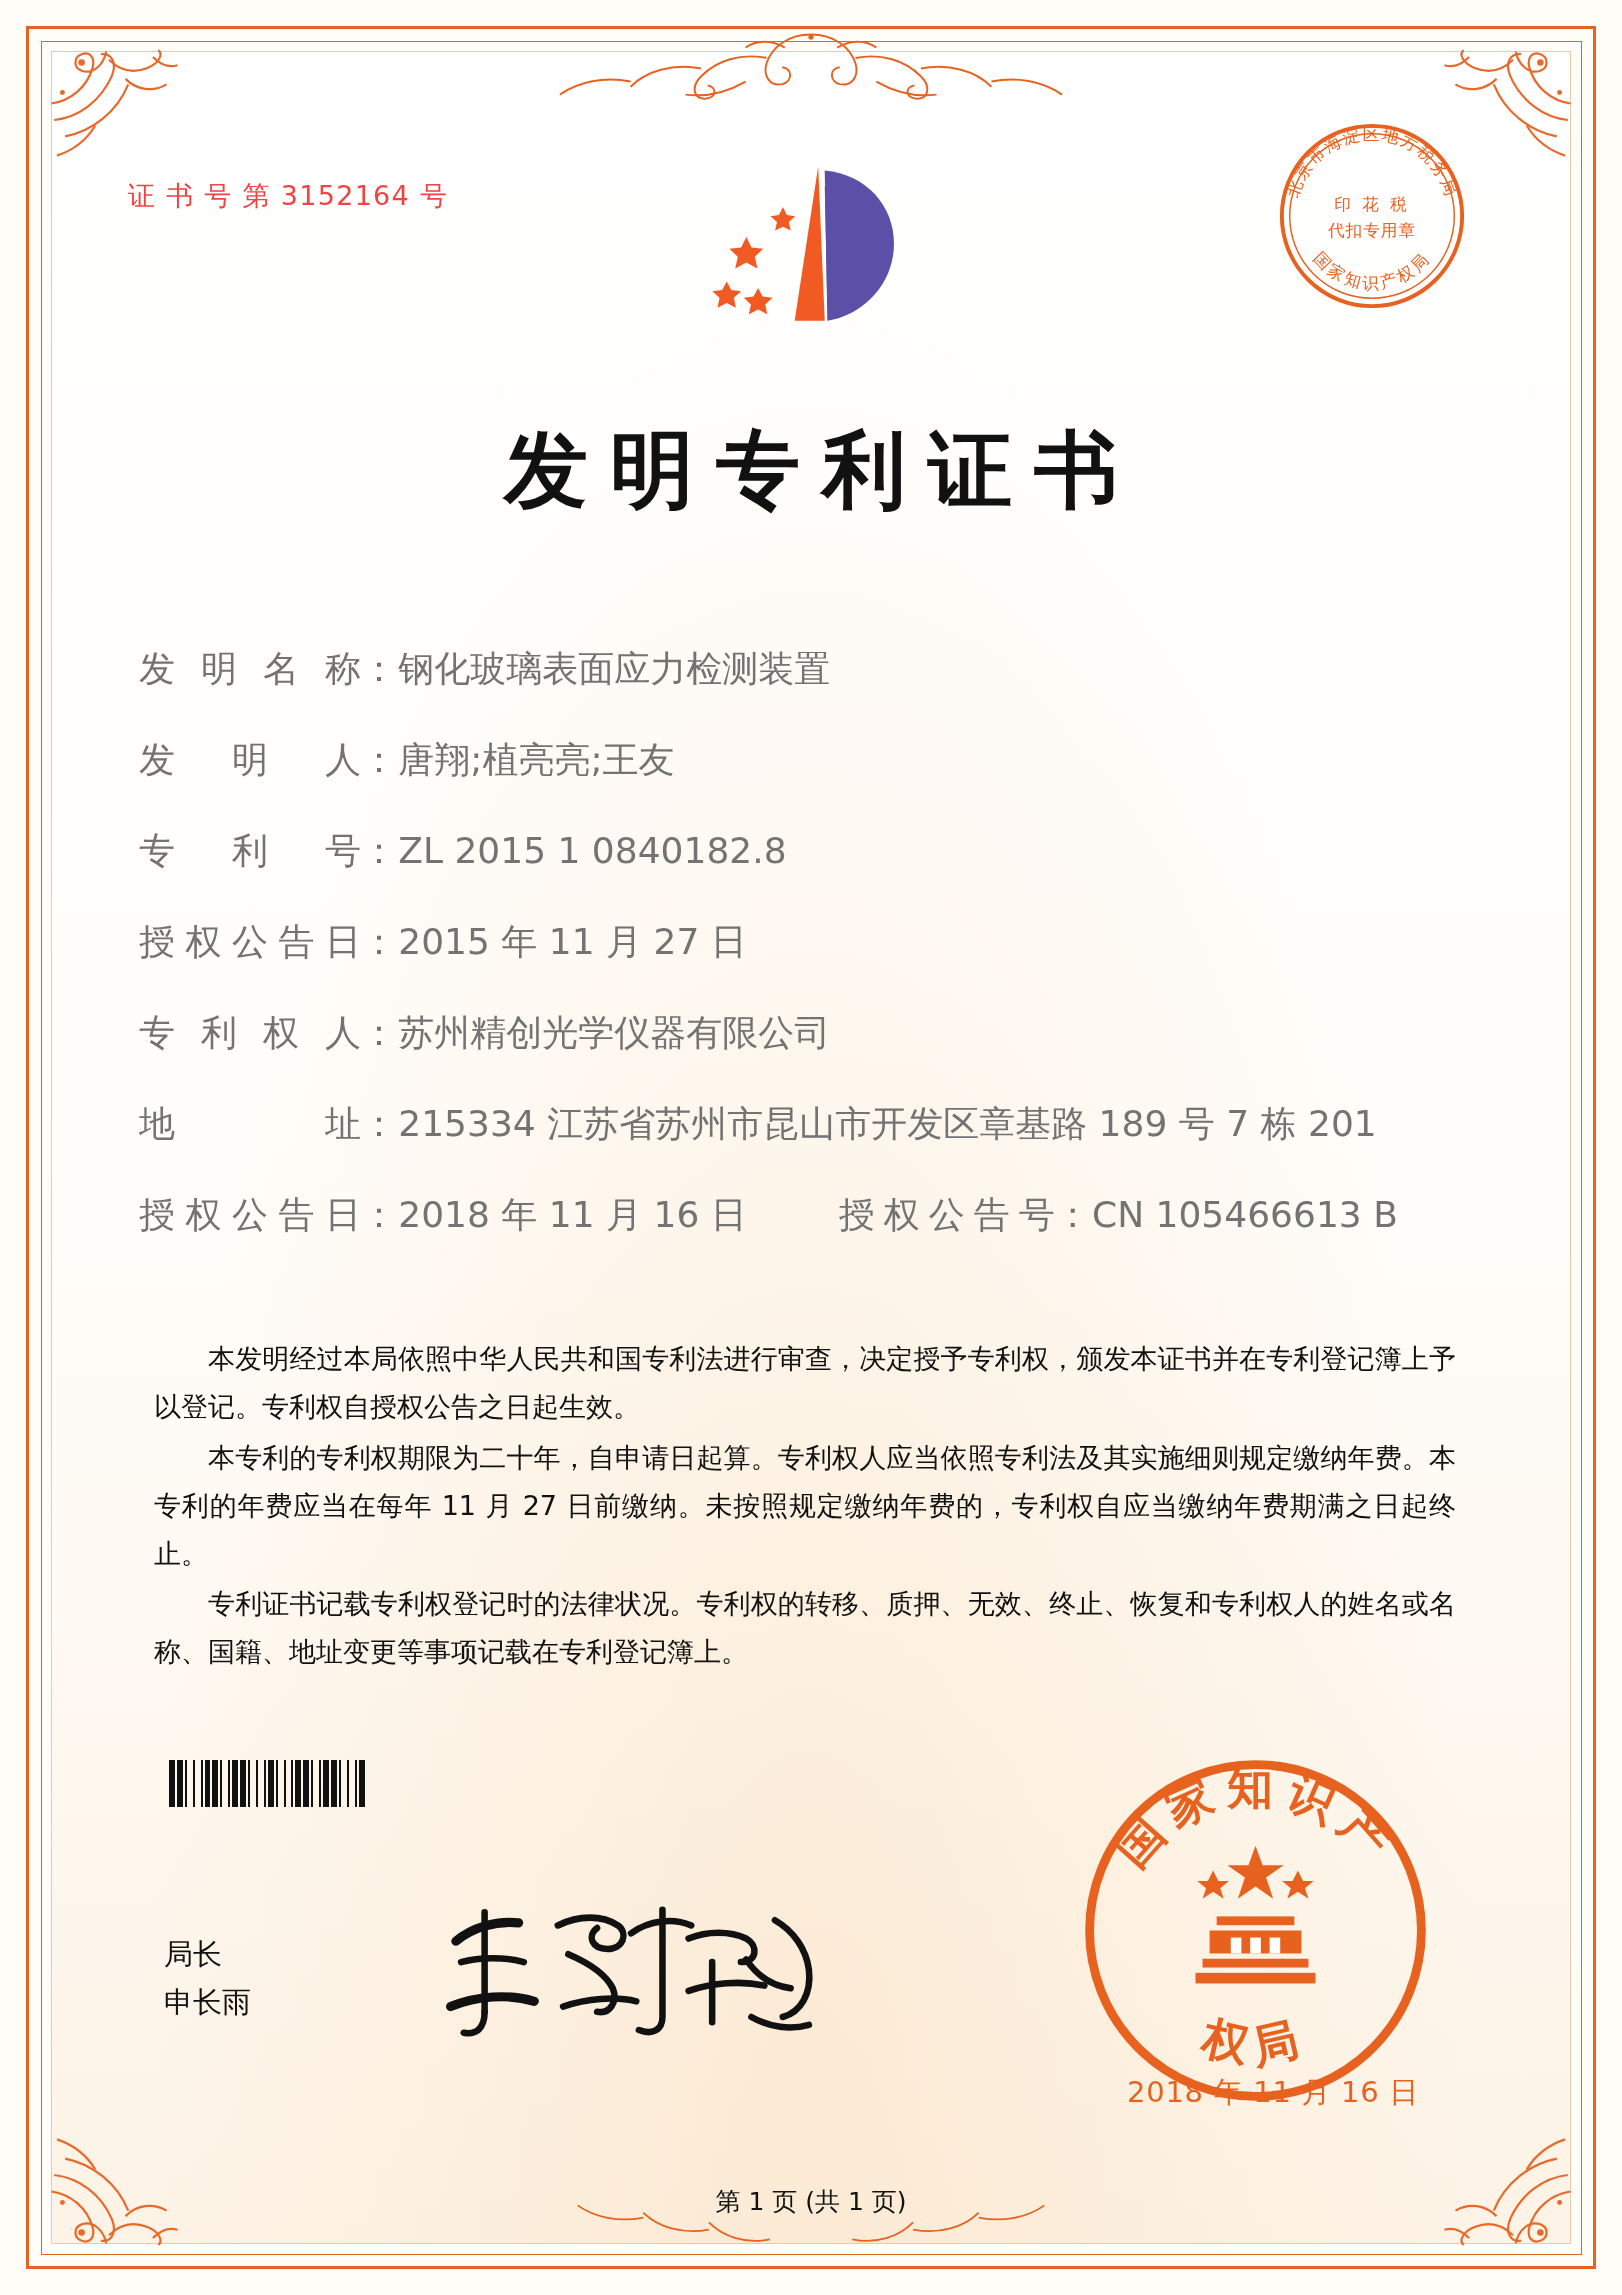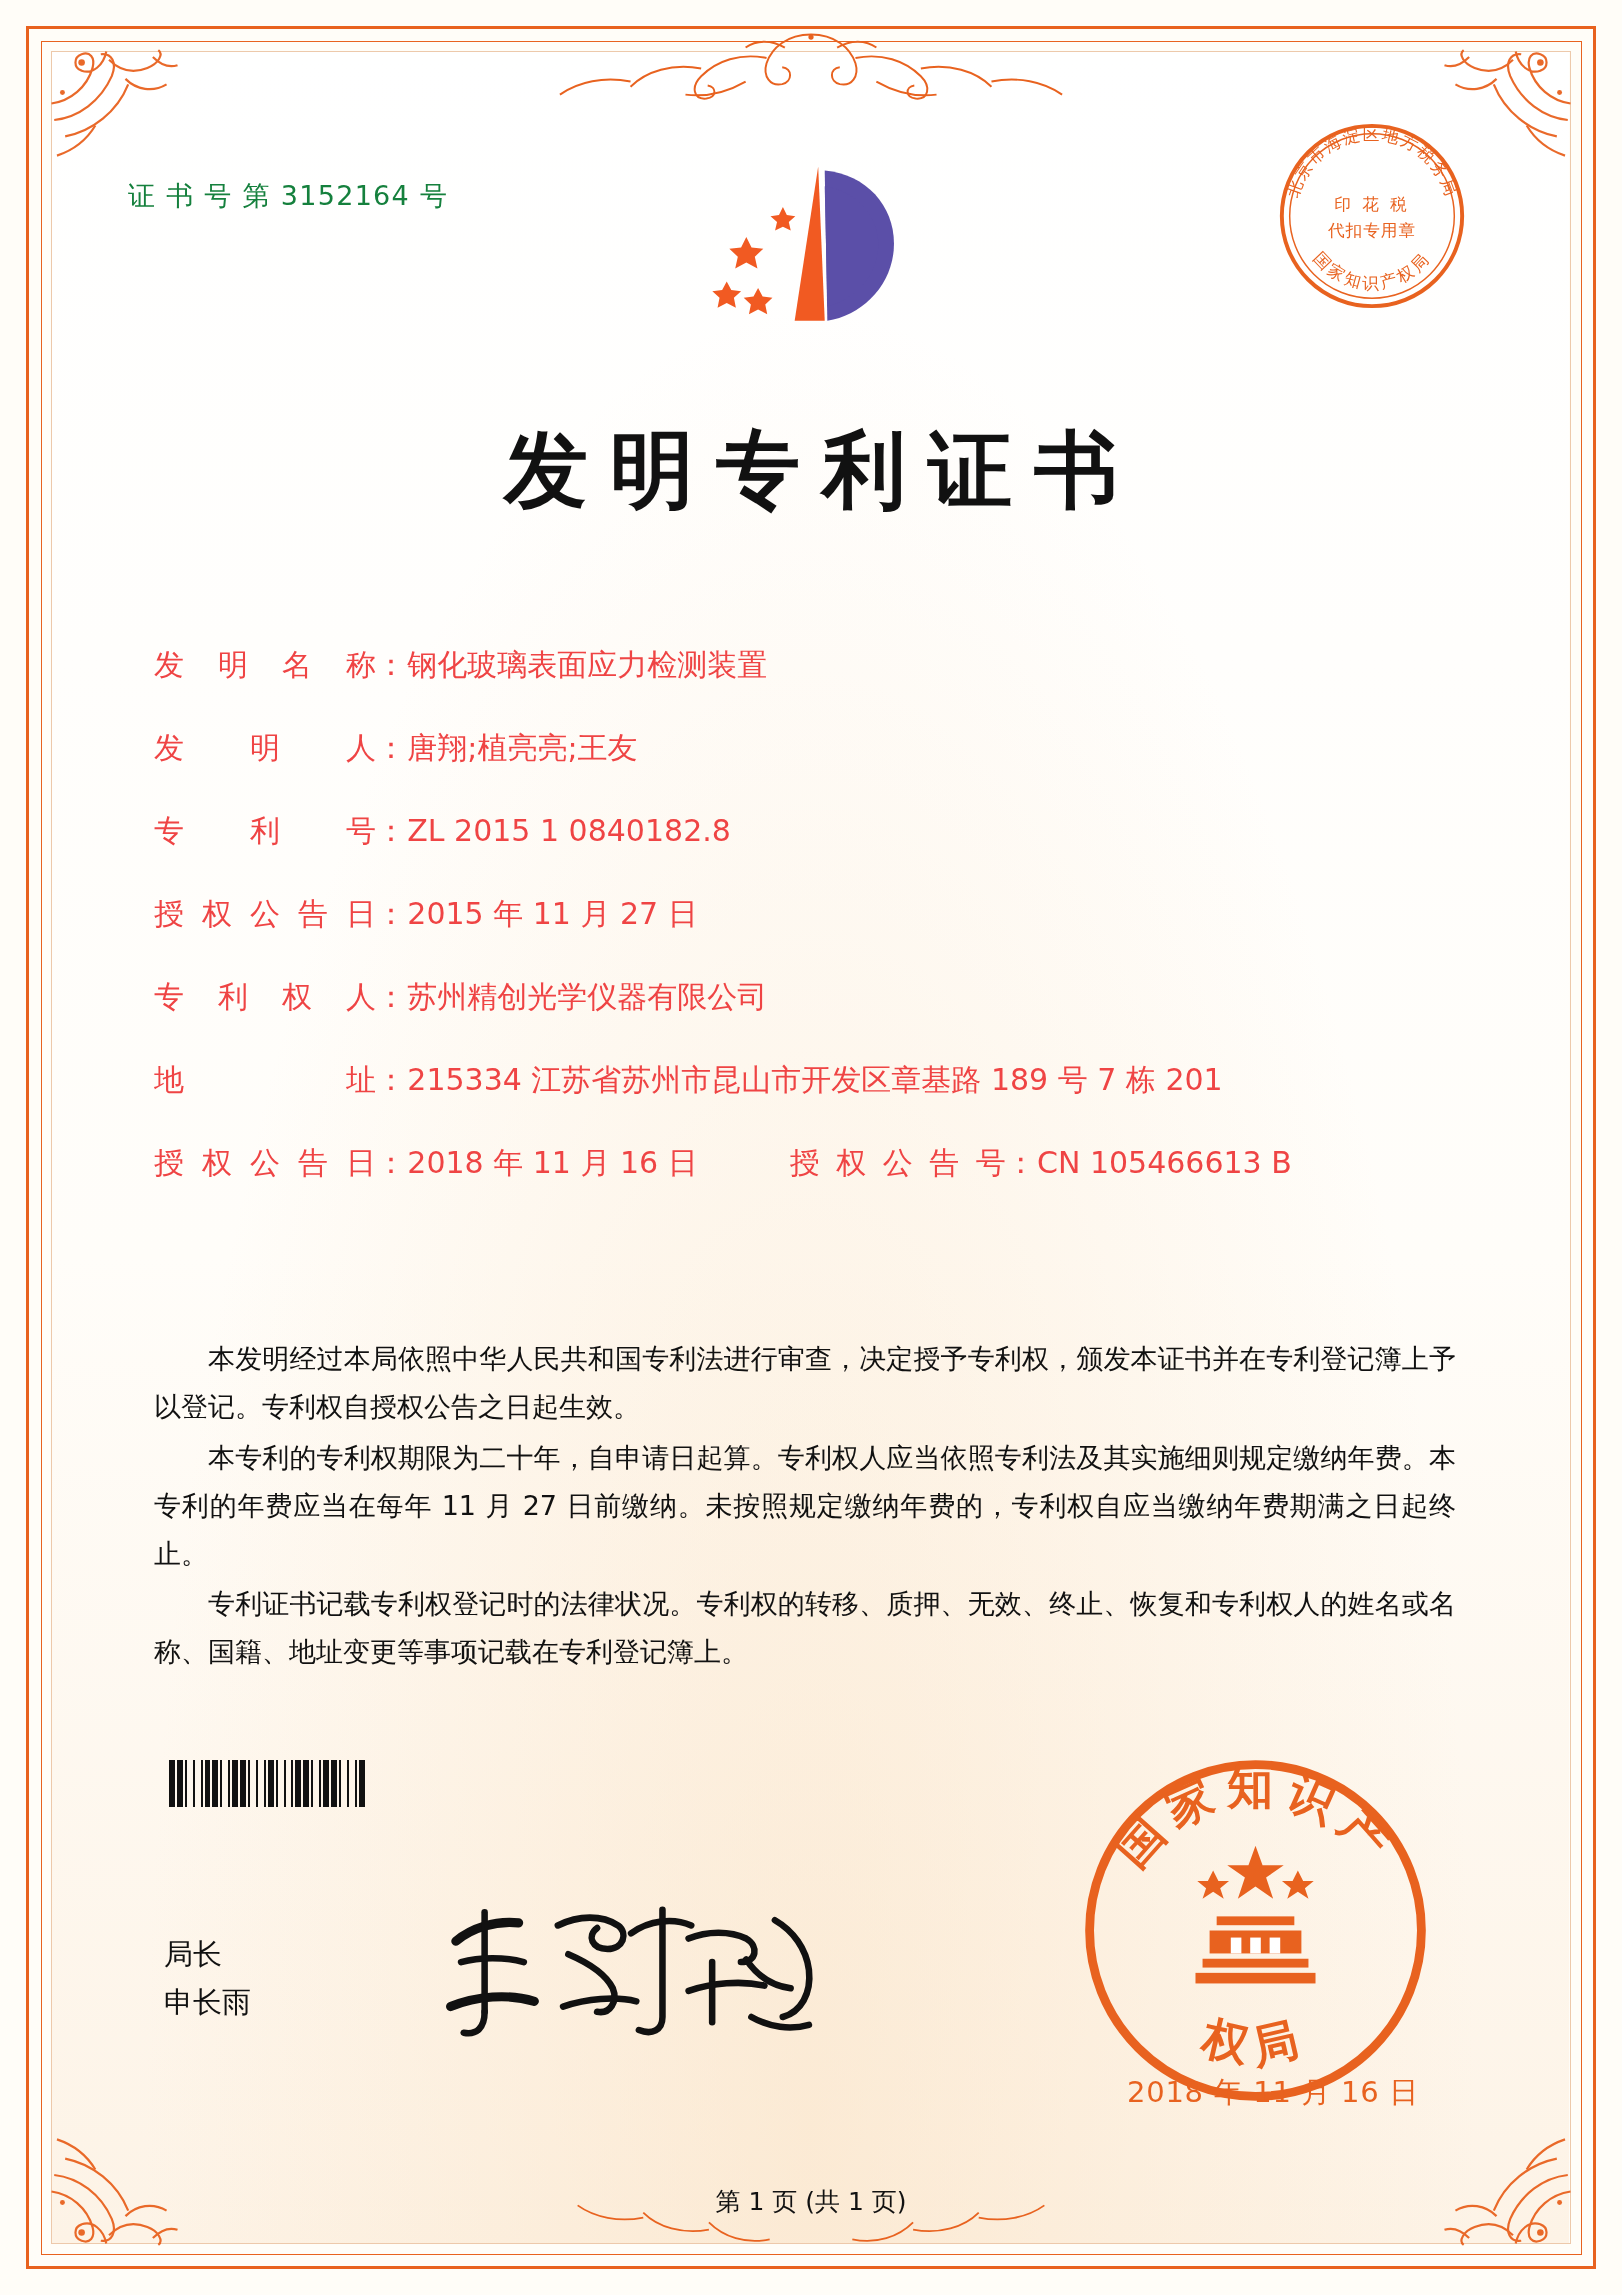--- a/index.html
+++ b/index.html
@@ -78,21 +78,21 @@
     color: #e8621f;
   }
   .bottom-flourish svg { width: 100%; height: 100%; display: block; }
 
   
   .cert-no {
     position: absolute;
     left: 128px; top: 178px;
     font-size: 27px;
     letter-spacing: 1.3px;
-    color: #15803d;
+    color: #ef4444;
     white-space: nowrap;
   }
   .logo {
     position: absolute;
     left: 50%; top: 160px;
     transform: translateX(-50%);
     width: 216px; height: 196px;
   }
   .logo svg { width:100%; height:100%; display:block; }
   .tax-seal {
@@ -110,24 +110,24 @@
     font-weight: bold;
     font-size: 84px;
     letter-spacing: 22px;
     color: #111;
     text-indent: 22px;
   }
 
   
   .fields {
     position: absolute;
-    left: 154px; top: 645px;
+    left: 139px; top: 645px;
     width: 1322px;
-    font-size: 30px;
-    color: #ef4444;
+    font-size: 36px;
+    color: #737373;
   }
   .field-row {
     display: flex;
     align-items: baseline;
     margin-bottom: 42px;
     white-space: nowrap;
   }
   .field-label {
     display: inline-block;
     width: 222px;

